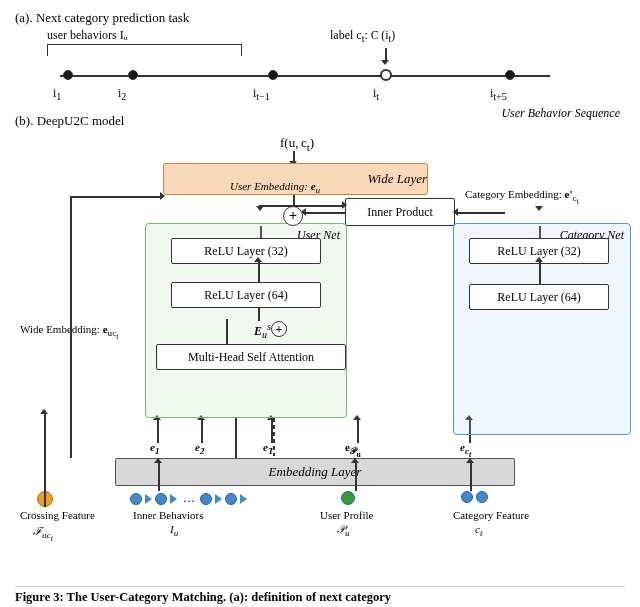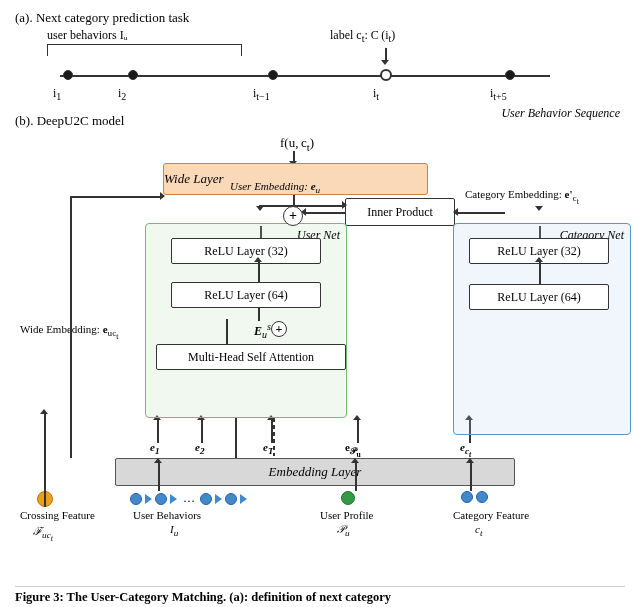--- a/index.html
+++ b/index.html
@@ -94,21 +94,21 @@
 
     <div class="model-area">
 
       <div style="position:absolute; top:2px; left:265px; font-size:13px; white-space:nowrap;">
         f(u, c<sub>t</sub>)
       </div>
 
       <div style="position:absolute; top:18px; left:278px; width:1.5px; height:12px; background:#333;"></div>
       <div style="position:absolute; top:28px; left:274px; width:0; height:0; border-left:4px solid transparent; border-right:4px solid transparent; border-top:5px solid #333;"></div>
 
-      <div style="position:absolute; top:30px; left:148px; width:265px; height:32px; background:#f9d9b8; border:1.5px solid #d08040; border-radius:3px; display:flex; align-items:center; justify-content:flex-start; font-style:italic; font-size:13px;">
+      <div style="position:absolute; top:30px; left:148px; width:265px; height:32px; background:#f9d9b8; border:1.5px solid #d08040; border-radius:3px; display:flex; align-items:center; justify-content:flex-end; font-style:italic; font-size:13px;">
         <span>Wide Layer</span>
       </div>
 
       <div style="position:absolute; top:62px; left:278px; width:1.5px; height:15px; background:#333;"></div>
       <div style="position:absolute; top:75px; left:274px; width:0; height:0; border-left:4px solid transparent; border-right:4px solid transparent; border-top:5px solid #333;"></div>
 
       <div style="position:absolute; top:73px; left:268px; width:20px; height:20px; border:1.5px solid #333; border-radius:50%; background:#fff; display:flex; align-items:center; justify-content:center; font-size:14px; font-weight:bold; z-index:10;">+</div>
 
       <div style="position:absolute; top:65px; left:330px; width:110px; height:28px; border:1.5px solid #333; border-radius:2px; background:#fff; display:flex; align-items:center; justify-content:center; font-size:12px;">
         <span>Inner Product</span>
@@ -229,21 +229,21 @@
         <div style="width:0; height:0; border-top:5px solid transparent; border-bottom:5px solid transparent; border-left:7px solid #4488cc; margin:0 1px;"></div>
         <div style="width:12px; height:12px; border-radius:50%; background:#4488cc; border:1.5px solid #2266aa;"></div>
         <div style="width:0; height:0; border-top:5px solid transparent; border-bottom:5px solid transparent; border-left:7px solid #4488cc; margin:0 1px;"></div>
         <div style="font-size:12px; margin:0 3px;">…</div>
         <div style="width:12px; height:12px; border-radius:50%; background:#4488cc; border:1.5px solid #2266aa;"></div>
         <div style="width:0; height:0; border-top:5px solid transparent; border-bottom:5px solid transparent; border-left:7px solid #4488cc; margin:0 1px;"></div>
         <div style="width:12px; height:12px; border-radius:50%; background:#4488cc; border:1.5px solid #2266aa;"></div>
         <div style="width:0; height:0; border-top:5px solid transparent; border-bottom:5px solid transparent; border-left:7px solid #4488cc; margin:0 1px;"></div>
       </div>
 
-      <div style="position:absolute; top:376px; left:118px; font-size:11px; white-space:nowrap;">User Behaviors</div>
+      <div style="position:absolute; top:376px; left:118px; font-size:11px; white-space:nowrap;">Inner Behaviors</div>
       <div style="position:absolute; top:390px; left:155px; font-size:11px; font-style:italic;">I<sub>u</sub></div>
 
       <div style="position:absolute; top:358px; left:326px; width:14px; height:14px; border-radius:50%; background:#339944; border:1.5px solid #227733;"></div>
 
       <div style="position:absolute; top:376px; left:305px; font-size:11px; white-space:nowrap;">User Profile</div>
       <div style="position:absolute; top:390px; left:322px; font-size:11px; font-style:italic;">𝒫<sub>u</sub></div>
 
       <div style="position:absolute; top:358px; left:446px; display:flex; align-items:center; gap:3px;">
         <div style="width:12px; height:12px; border-radius:50%; background:#4488cc; border:1.5px solid #2266aa;"></div>
         <div style="width:12px; height:12px; border-radius:50%; background:#4488cc; border:1.5px solid #2266aa;"></div>

